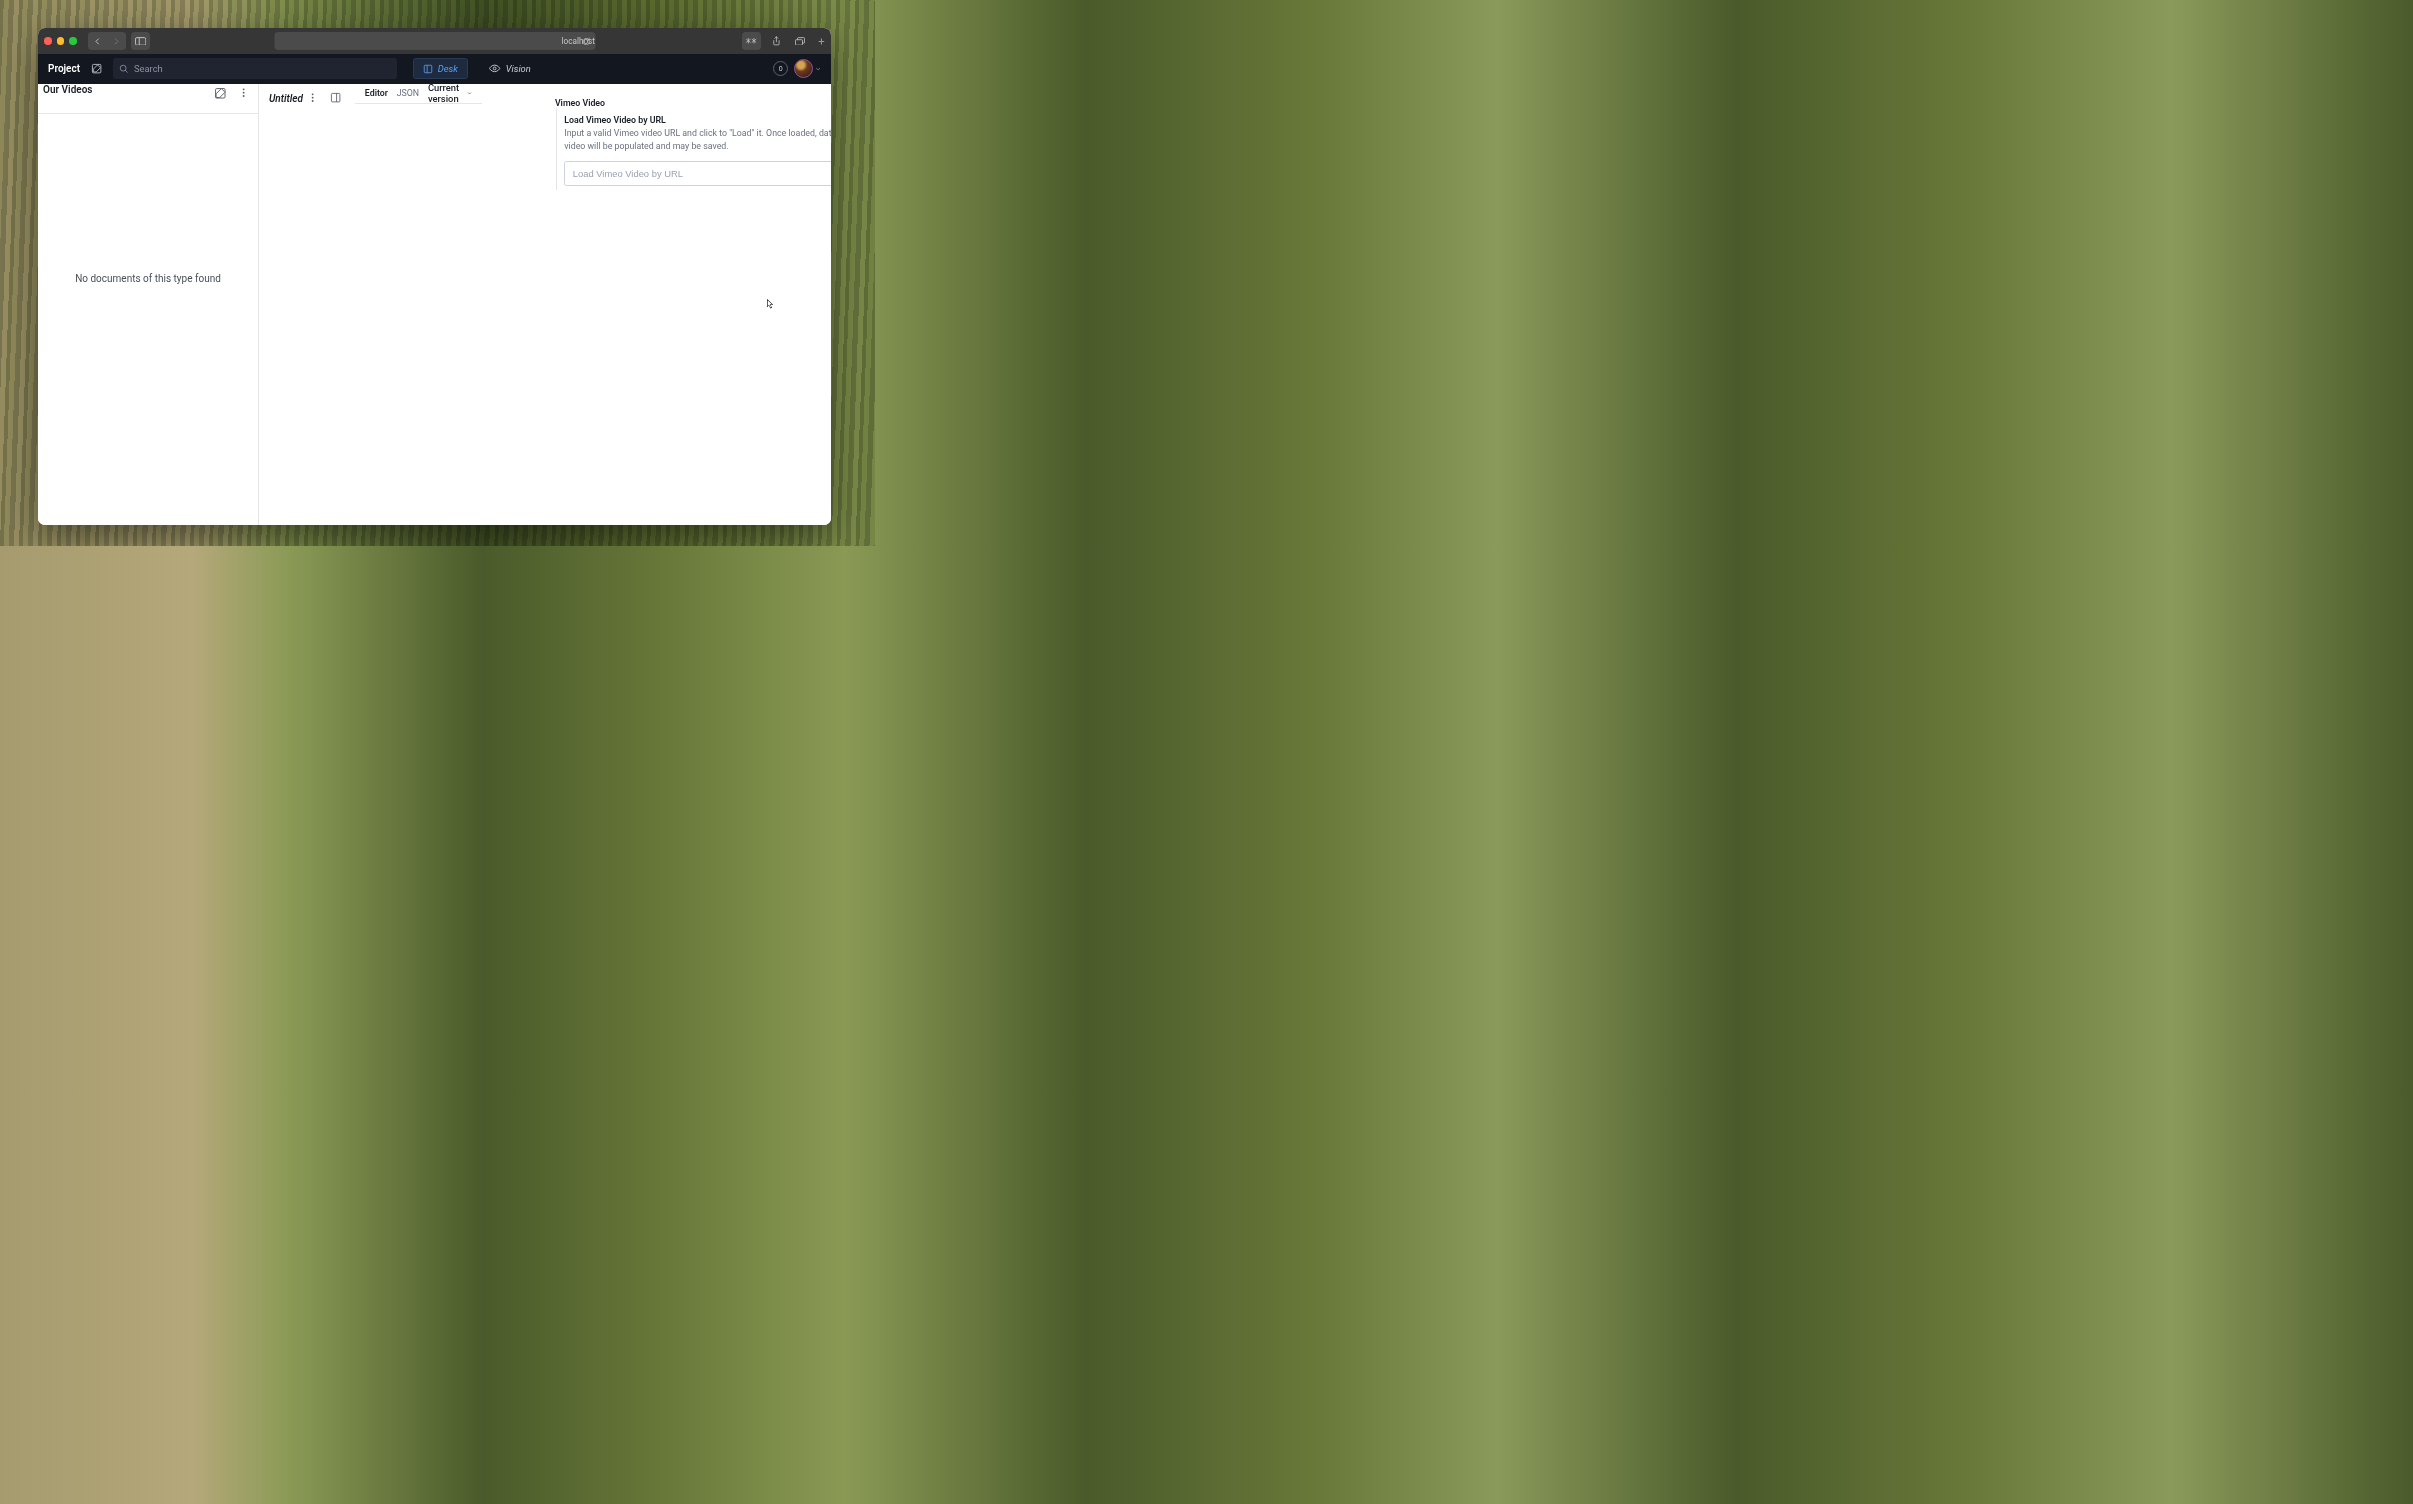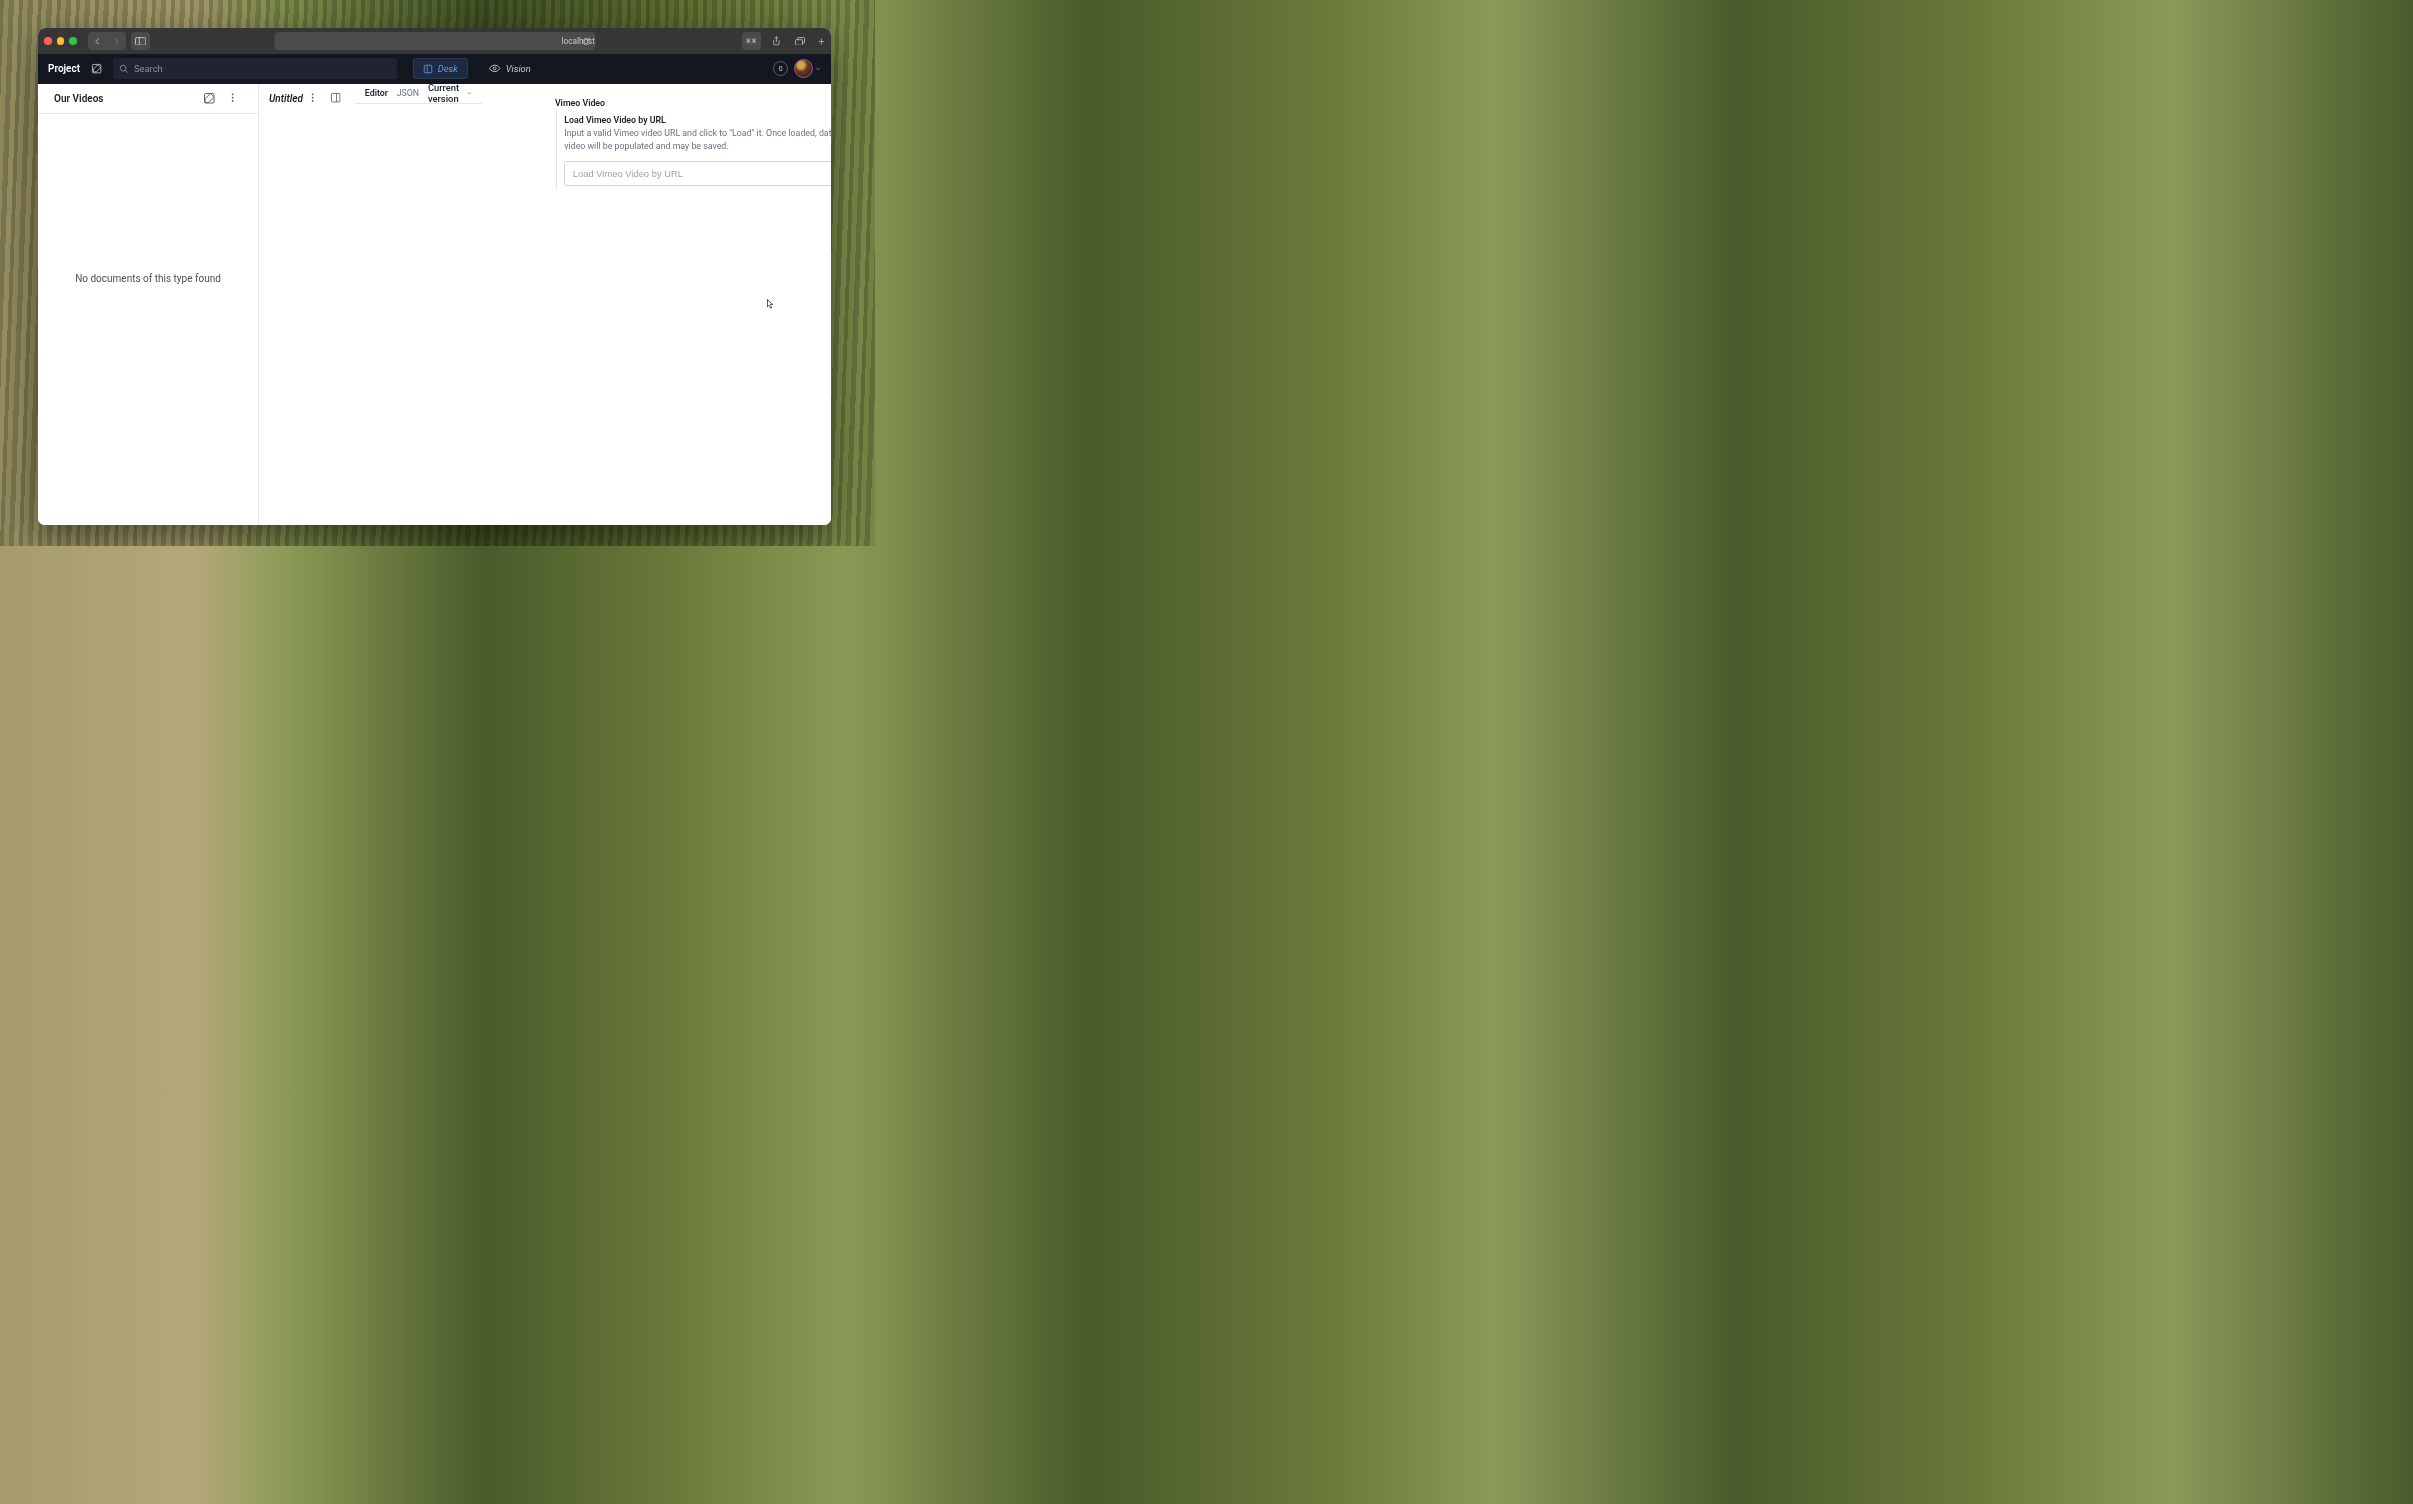--- a/index.html
+++ b/index.html
@@ -131,22 +131,22 @@
 
   
   .workspace{flex:1; display:flex; background:#fff; min-height:0;}
 
   
   .sidebar{
     width:221px; border-right:0.6px solid #e4e6ea;
     display:flex; flex-direction:column;
   }
   .side-header{
-    height:30px; display:flex; align-items:center;
-    padding:0 16px; border-bottom:0.6px solid #e4e6ea;
+    height:30px; display:flex; align-items:flex-start;
+    padding:0 5px; border-bottom:0.6px solid #e4e6ea;
   }
   .side-title{font-weight:600; font-size:10px; color:#1b1f26;}
   .side-actions{margin-left:auto; display:flex; gap:3.8px;}
   .side-actions .icon-btn{color:#555c68; width:19px;height:19px;}
   .side-empty{
     flex:1; display:flex; align-items:center; justify-content:center;
     color:#4a4f59; font-size:10px;
     padding-bottom:82px;
   }
 

